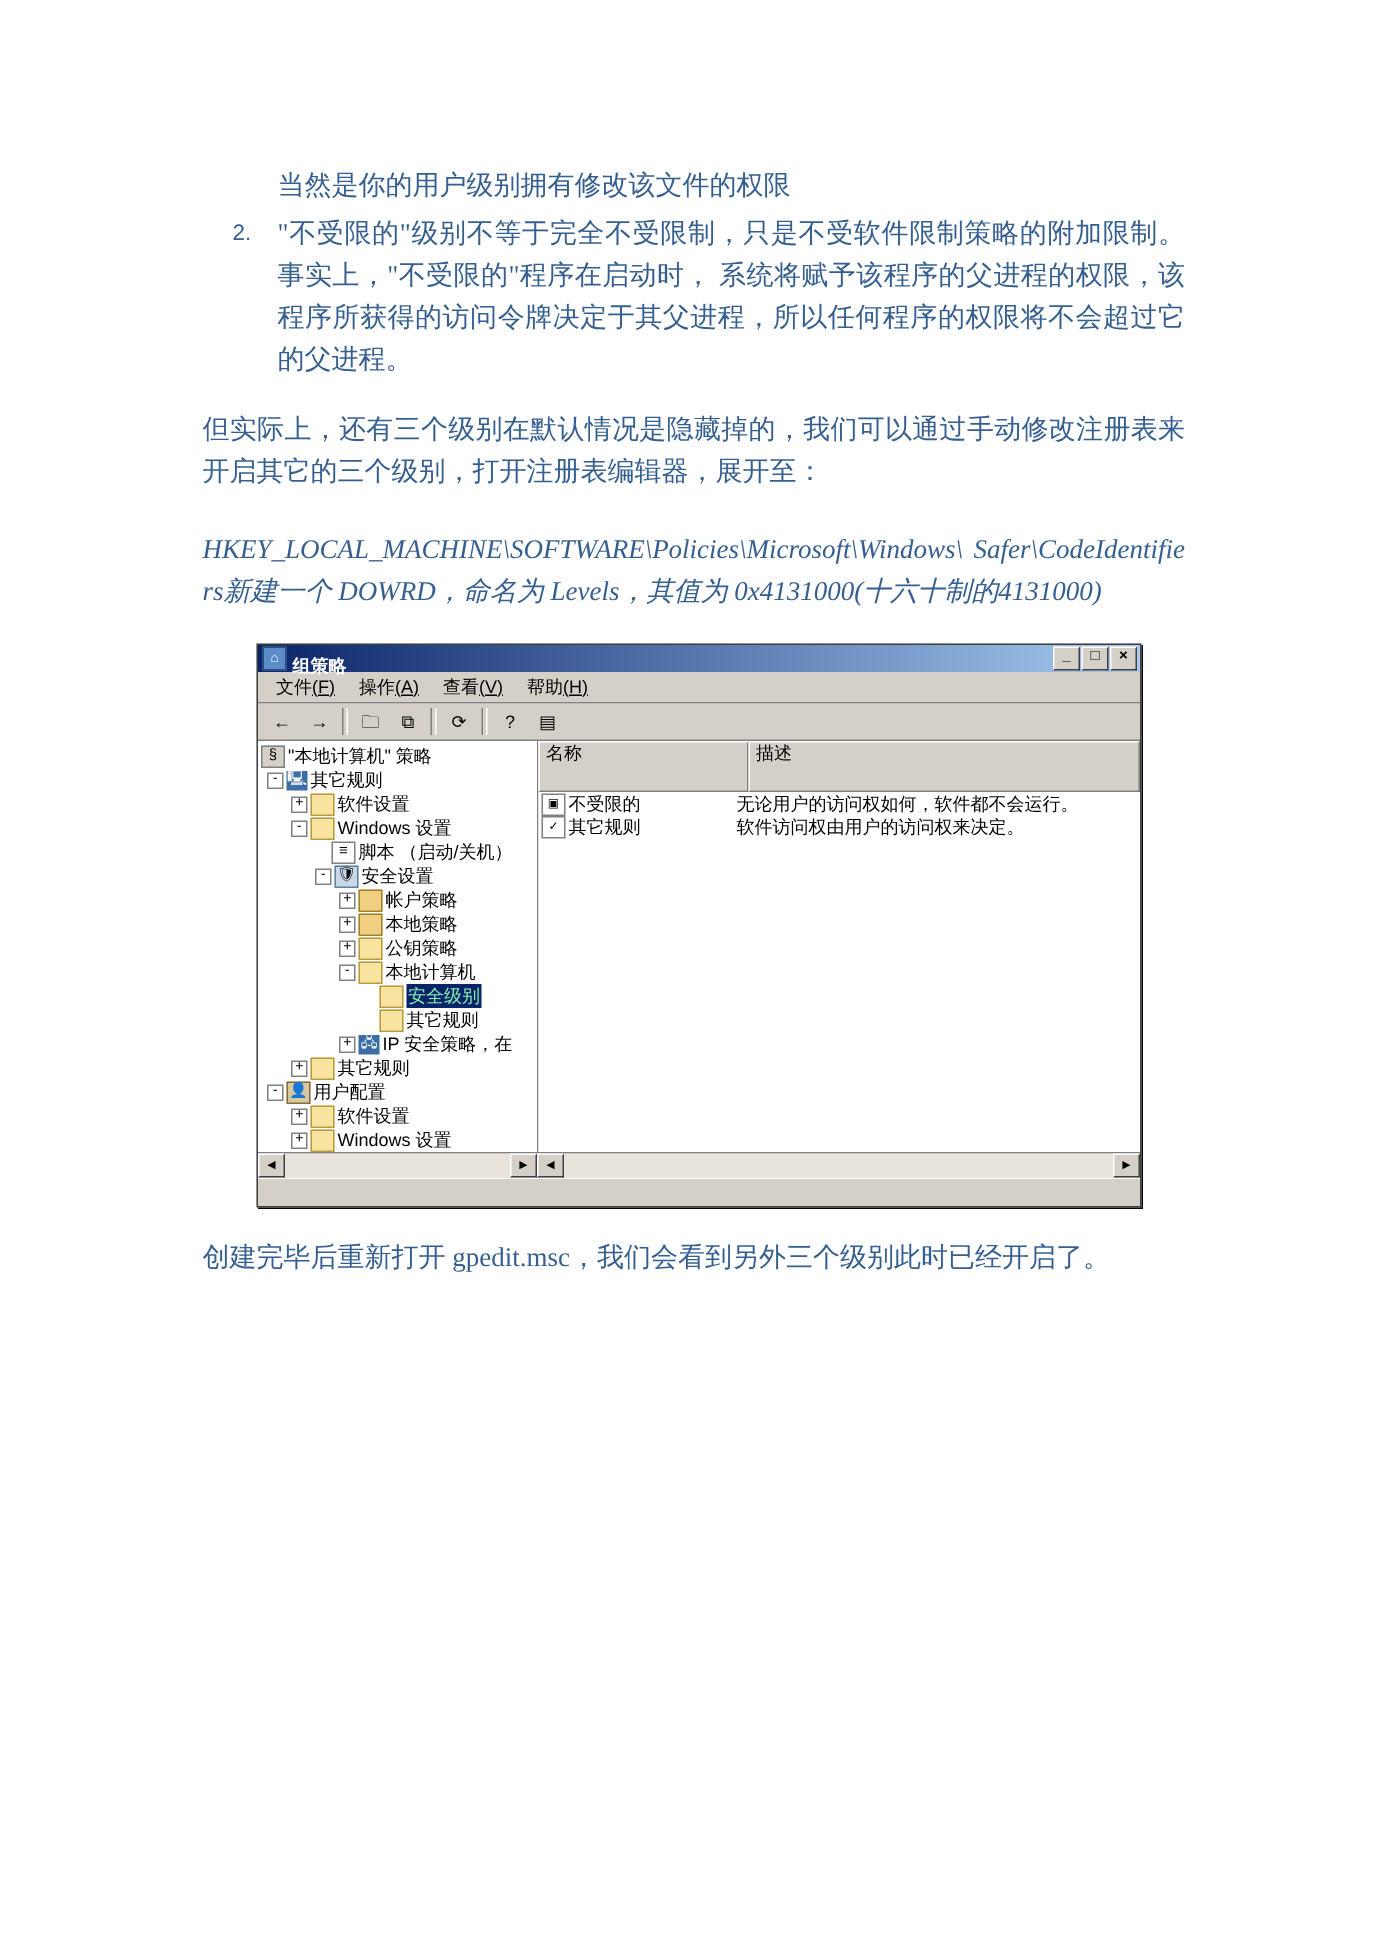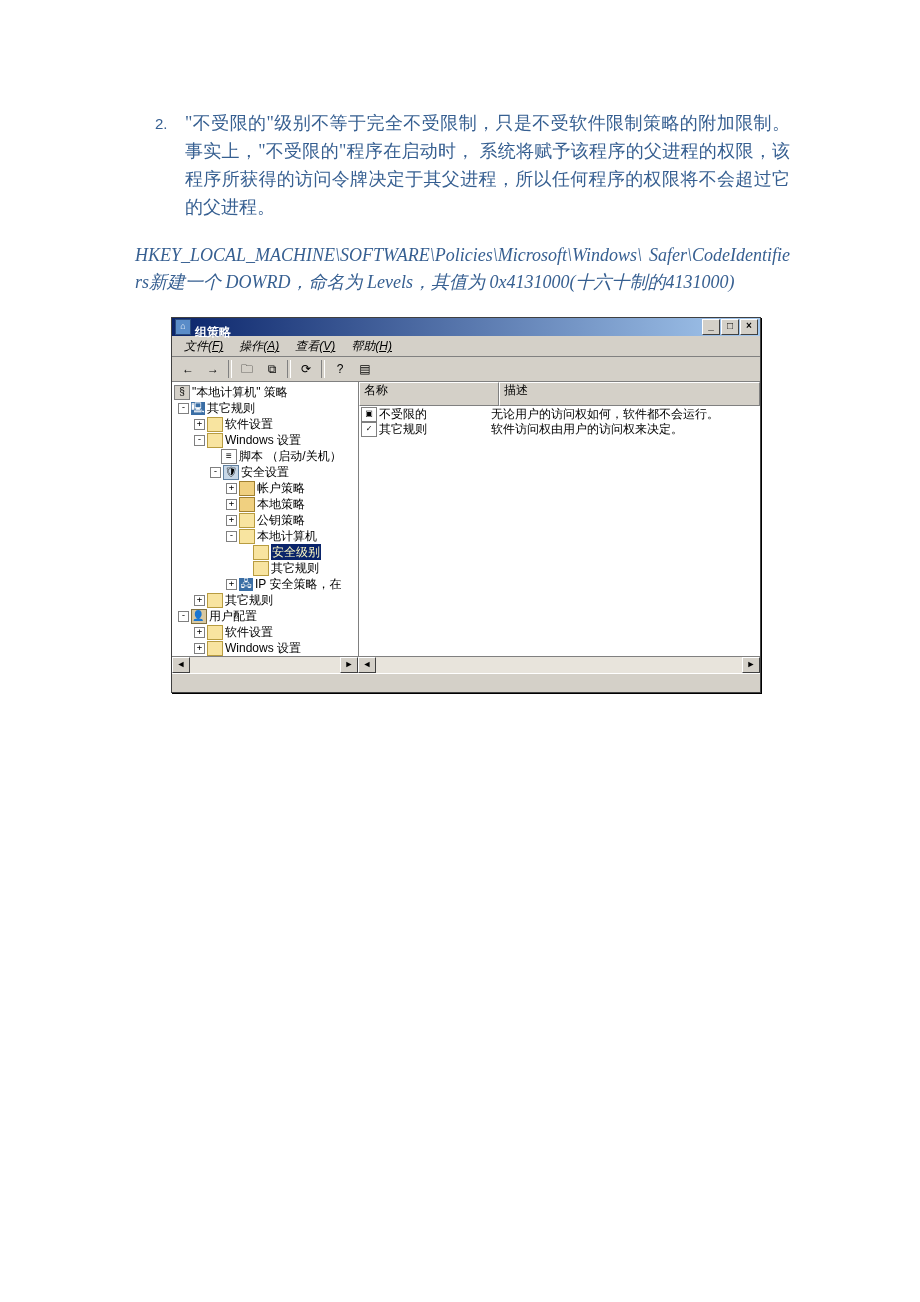--- a/index.html
+++ b/index.html
@@ -93,21 +93,20 @@
     font-weight: bold;
   }
 
   .menubar {
     height: 20px;
     background: #d4d0c8;
     display: flex;
     align-items: center;
     padding: 0 4px;
     border-bottom: 1px solid #808080;
-    font-style: italic;
   }
   .menu-item {
     padding: 1px 8px;
     white-space: nowrap;
   }
   .menu-item .ul { text-decoration: underline; }
 
   .toolbar {
     height: 24px;
     background: #d4d0c8;
@@ -180,35 +179,35 @@
   }
   .ic-root { background:#d4d0c8; border:1px solid #808080; }
   .ic-comp { background:#3a6ea5; color:#fff; }
   .ic-folder { background:#f8e4a0; border:1px solid #b89c40; }
   .ic-script { background:#fff; border:1px solid #808080; }
   .ic-book { background:#f0d080; border:1px solid #a08030; }
   .ic-shield { background:#c8d8e8; border:1px solid #6080a0; }
   .ic-user { background:#d8c8a0; border:1px solid #807040; }
   .sel {
     background: #0a246a;
-    color: #fef9c3;
+    color: #86efac;
     padding: 0 1px;
   }
   .ind { display:inline-block; }
 
   .list-pane {
     flex: 1;
     background: #fff;
     position: relative;
     display: flex;
     flex-direction: column;
   }
   .list-header {
     display: flex;
-    height: 24px;
+    height: 34px;
     background: #d4d0c8;
   }
   .list-col {
     border-top: 1px solid #fff;
     border-left: 1px solid #fff;
     border-right: 1px solid #808080;
     border-bottom: 1px solid #808080;
     padding: 0 4px;
     line-height: 15px;
     font-size: 12px;
@@ -262,25 +261,29 @@
     border-top: 1px solid #fff;
   }
 </style>
 </head>
 <body>
 
 <div class="page">
 
   <div class="num-list">
     <div class="li">
+      <span>当然是你的用户级别拥有修改该文件的权限</span>
+    </div>
+    <div class="li">
       <span class="marker">2.</span>
       <span>"不受限的"级别不等于完全不受限制，只是不受软件限制策略的附加限制。事实上，"不受限的"程序在启动时， 系统将赋予该程序的父进程的权限，该程序所获得的访问令牌决定于其父进程，所以任何程序的权限将不会超过它的父进程。</span>
     </div>
   </div>
 
+  <p class="para">但实际上，还有三个级别在默认情况是隐藏掉的，我们可以通过手动修改注册表来开启其它的三个级别，打开注册表编辑器，展开至：</p>
 
   <p class="para reg-path">HKEY_LOCAL_MACHINE\SOFTWARE\Policies\Microsoft\Windows\ Safer\CodeIdentifiers新建一个 DOWRD，命名为 Levels，其值为  0x4131000(十六十制的4131000)</p>
 
   <div class="shot-wrap">
     <div class="win">
 
       <div class="titlebar">
         <span class="t-icon">⌂</span>
         <span class="t-label">组策略</span>
         <span class="win-btns">
@@ -452,14 +455,15 @@
           <span class="sc-btn">◄</span>
           <span class="sc-track"></span>
           <span class="sc-btn">►</span>
         </div>
       </div>
 
       <div class="statusbar"></div>
     </div>
   </div>
 
+  <p class="para">创建完毕后重新打开 gpedit.msc，我们会看到另外三个级别此时已经开启了。</p>
 
 </div>
 
 </body></html>

